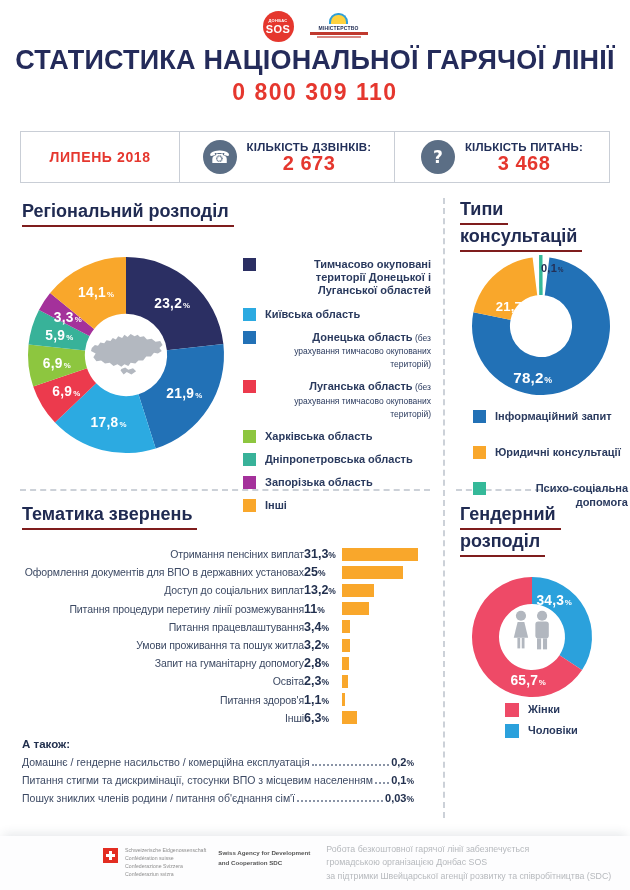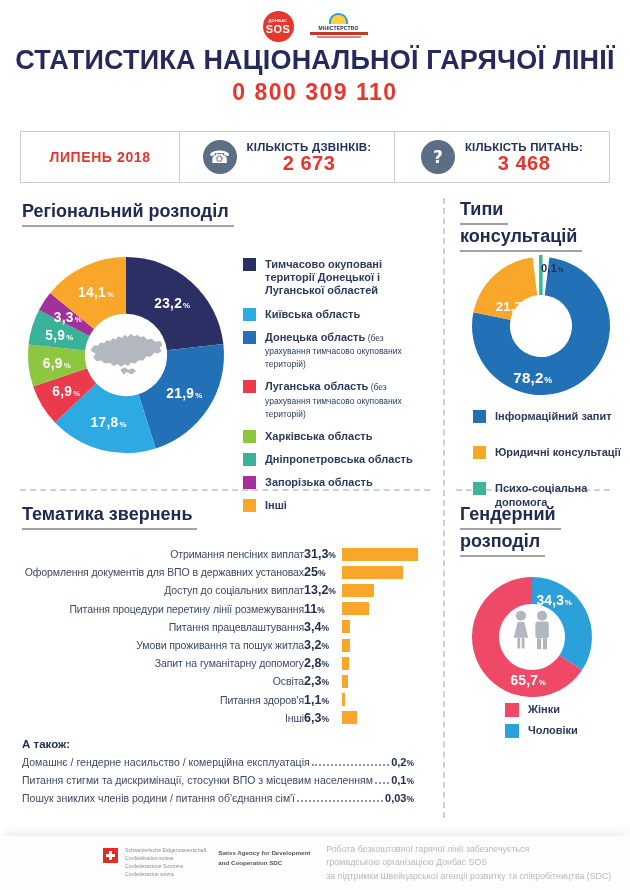--- a/index.html
+++ b/index.html
@@ -32,21 +32,21 @@
   .stat-value{font-size:20px;font-weight:800;color:#e5372e;line-height:1.05;letter-spacing:.5px;}
 
   
   .vdash{position:absolute;left:443px;top:198px;height:620px;width:0;border-left:2px dashed #ccd1d8;}
   .hdash{position:absolute;top:489px;height:0;border-top:2px dashed #ccd1d8;}
   #hdash-left{left:20px;width:410px;}
   #hdash-right{left:456px;width:154px;}
 
   
   .sec-title{position:absolute;font-size:18px;font-weight:800;color:#202b52;line-height:23px;}
-  .tline{display:inline-block;border-bottom:2px solid #a3a3a3;padding-bottom:2px;padding-right:5px;}
+  .tline{display:inline-block;border-bottom:2px solid #7f1d1d;padding-bottom:2px;padding-right:5px;}
   #regional-title{left:22px;top:200px;}
   #types-title{left:460px;top:198px;}
   #topics-title{left:22px;top:503px;}
   #gender-title{left:460px;top:503px;}
 
   
   .donut{position:absolute;}
   #regional-donut{left:28px;top:257px;width:196px;height:196px;}
   #types-donut{left:472px;top:257px;width:138px;height:138px;}
   #gender-donut{left:472px;top:577px;width:120px;height:120px;}
@@ -57,21 +57,21 @@
   #persons{left:36px;top:32px;width:48px;height:50px;}
 
   
   .legend{position:absolute;display:flex;flex-direction:column;}
   #regional-legend{left:243px;top:258px;width:188px;gap:10px;}
   #types-legend{left:473px;top:410px;width:155px;gap:23px;}
   #gender-legend{left:505px;top:703px;width:115px;gap:7px;}
   .legend-item{display:flex;align-items:flex-start;gap:9px;}
   .swatch{width:13px;height:13px;flex:0 0 13px;margin-top:0;}
   #gender-legend .swatch{width:14px;height:14px;flex:0 0 14px;}
-  .legend-text{font-size:11px;font-weight:700;color:#2a3a5e;line-height:1.2;}
+  .legend-text{font-size:11px;font-weight:700;color:#2a3a5e;line-height:1.2;text-align:right;}
   .legend-note{font-size:8.5px;font-weight:normal;color:#2a3a5e;}
 
   
   #topics-bars{position:absolute;left:20px;top:545px;width:398px;}
   .bar-row{display:flex;align-items:center;height:18.2px;}
   .bar-label{flex:1;text-align:right;font-size:10.5px;color:#3c4963;white-space:nowrap;letter-spacing:-.1px;}
   .bar-value{width:38px;margin-left:0;font-size:12.5px;font-weight:800;color:#22304e;white-space:nowrap;}
   .pct{font-size:8.5px;font-weight:800;}
   .bar-track{width:76px;}
   .bar-fill{height:13px;}

